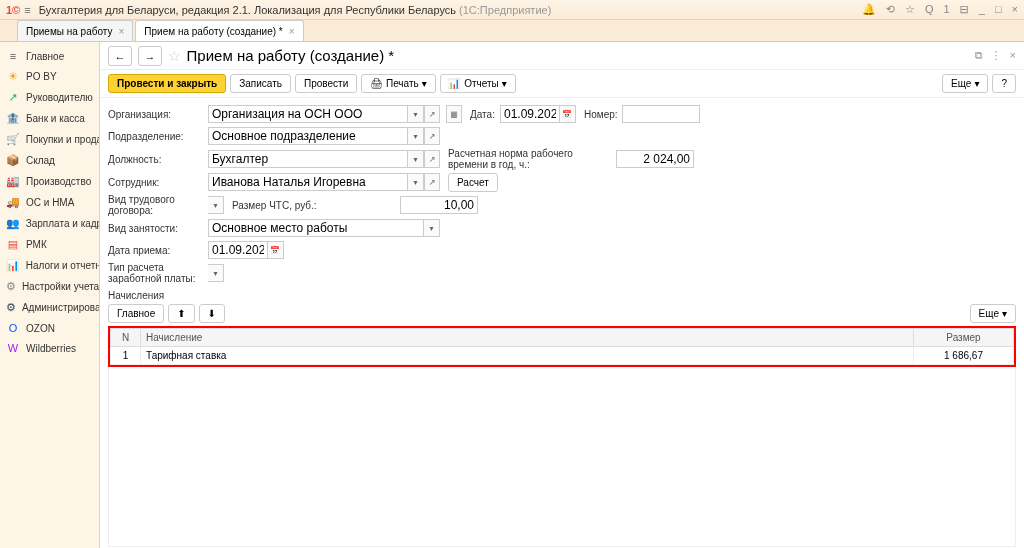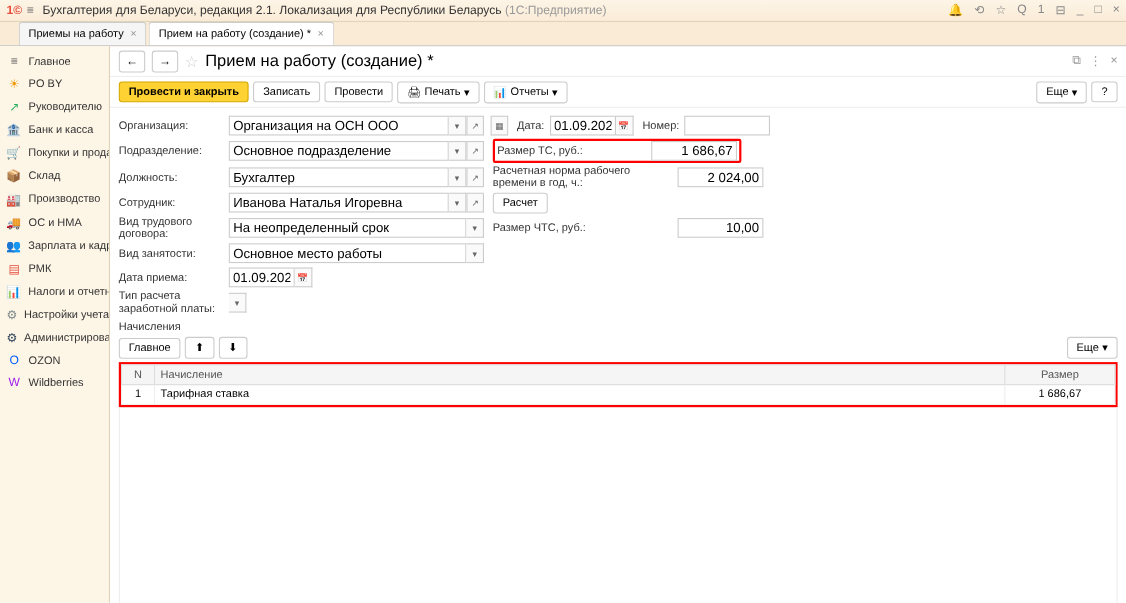--- a/index.html
+++ b/index.html
@@ -199,24 +199,20 @@
         <label style="width:38px">Номер:</label>
         <input class="input" style="width: 78px;" value="">
       </div>
 
       <div class="row">
         <label>Подразделение:</label>
         <input class="input sel" value="Основное подразделение" style="">
         <button class="dd">▾</button>
         <button class="dd standalone">↗</button>
         <span style="width:8px"></span>
-        <div class="highlight-red" style="display:flex;align-items:center;padding:0 2px;">
-          <label style="width:140px">Размер ТС, руб.:</label>
-          <input class="input num-input" value="1 686,67" style="">
-        </div>
       </div>
 
       <div class="row">
         <label>Должность:</label>
         <input class="input sel" value="Бухгалтер" style="">
         <button class="dd">▾</button>
         <button class="dd standalone">↗</button>
         <span style="width:8px"></span>
         <label class="wide">Расчетная норма рабочего времени в год, ч.:</label>
         <input class="input num-input" value="2 024,00" style="">
@@ -226,21 +222,20 @@
         <label>Сотрудник:</label>
         <input class="input sel" value="Иванова Наталья Игоревна" style="">
         <button class="dd">▾</button>
         <button class="dd standalone">↗</button>
         <span style="width:8px"></span>
         <button class="btn">Расчет</button>
       </div>
 
       <div class="row">
         <label>Вид трудового договора:</label>
-        <input class="input sel" style="width: 216px;" value="На неопределенный срок">
         <button class="dd">▾</button>
         <span style="width:8px"></span>
         <label class="wide">Размер ЧТС, руб.:</label>
         <input class="input num-input" value="10,00" style="">
       </div>
 
       <div class="row">
         <label>Вид занятости:</label>
         <input class="input sel" style="width: 216px;" value="Основное место работы">
         <button class="dd">▾</button>

